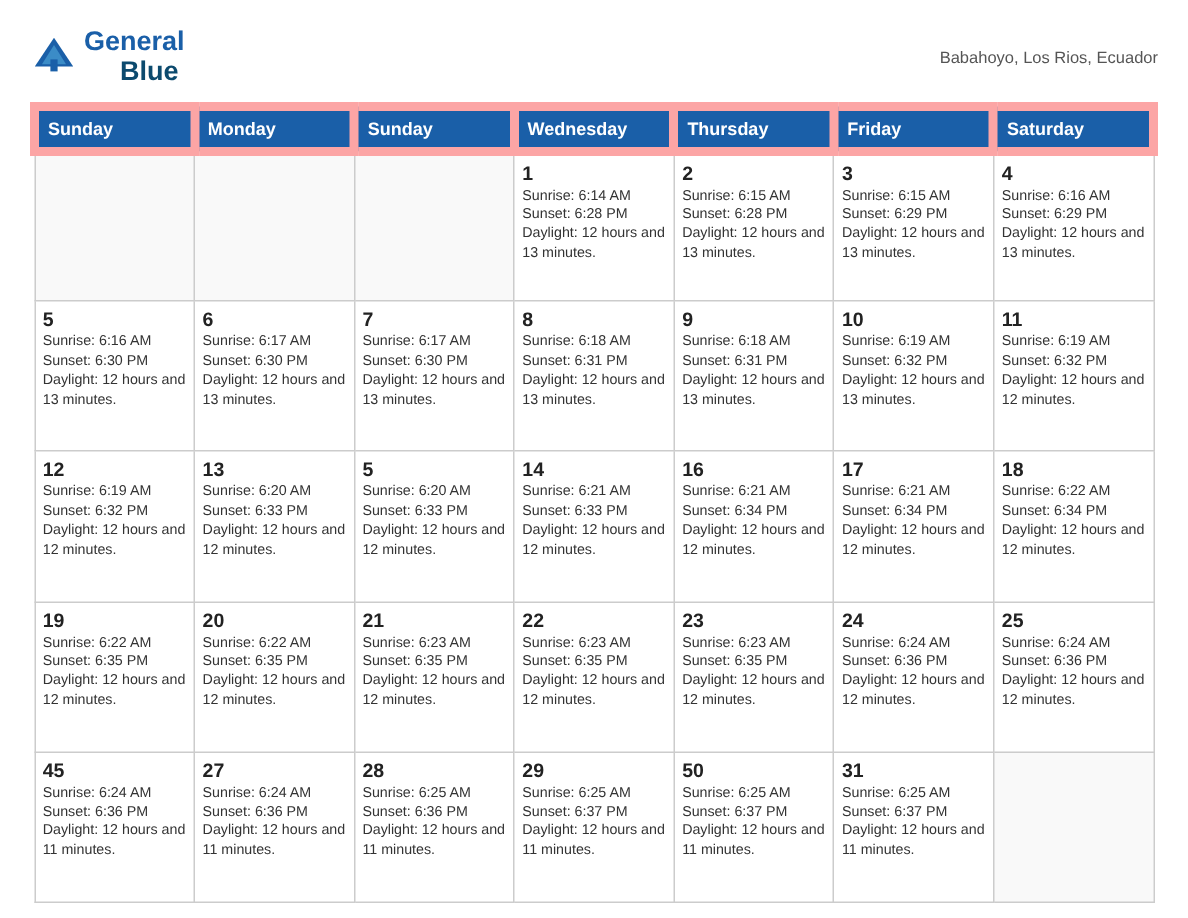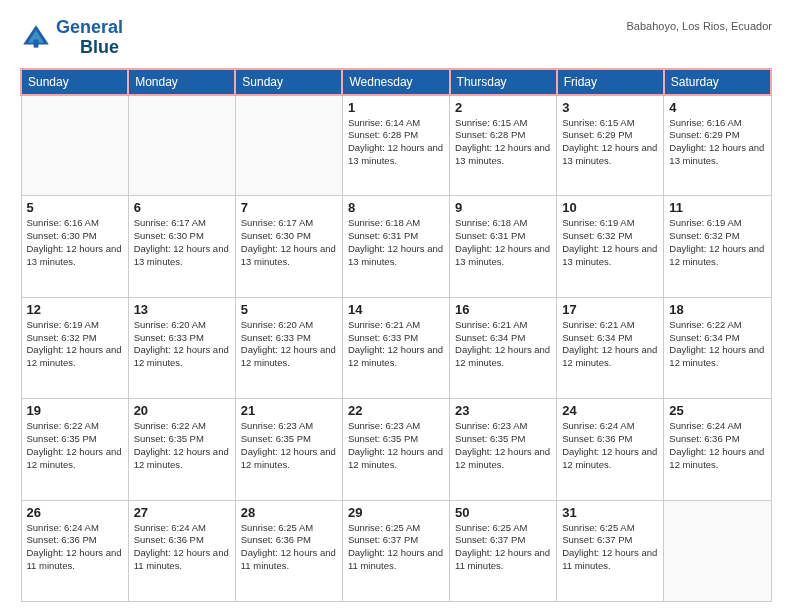--- a/index.html
+++ b/index.html
@@ -13,21 +13,21 @@
     .page {
       width: 792px;
       height: 612px;
       padding: 18px 20px 10px 20px;
       display: flex;
       flex-direction: column;
     }
     .header {
       display: flex;
       justify-content: space-between;
-      align-items: flex-start;
+      align-items: center;
       margin-bottom: 10px;
     }
     .logo {
       display: flex;
       align-items: center;
       gap: 4px;
     }
     .logo-text {
       font-size: 18px;
       font-weight: bold;
@@ -61,22 +61,22 @@
       border-collapse: collapse;
       width: 100%;
       table-layout: fixed;
     }
     .calendar th {
       background-color: #1a5fa8;
       color: #fff;
       text-align: left;
       padding: 5px 6px;
       font-size: 12px;
-      font-weight: normal;
-      border: 2px solid #fca5a5;
+      font-weight: bold;
+      border: 6px solid #fca5a5;
     }
     .calendar td {
       vertical-align: top;
       border: 1px solid #ccc;
       padding: 4px 5px;
       height: 85px;
       font-size: 10px;
       color: #333;
       background: #fff;
     }
@@ -286,21 +286,21 @@
           </td>
           <td>
             <span class="day-number">25</span>
             <div class="day-info">Sunrise: 6:24 AM
 Sunset: 6:36 PM
 Daylight: 12 hours and 12 minutes.</div>
           </td>
         </tr>
         <tr>
           <td>
-            <span class="day-number">26</span>
+            <span class="day-number">45</span>
             <div class="day-info">Sunrise: 6:24 AM
 Sunset: 6:36 PM
 Daylight: 12 hours and 11 minutes.</div>
           </td>
           <td>
             <span class="day-number">27</span>
             <div class="day-info">Sunrise: 6:24 AM
 Sunset: 6:36 PM
 Daylight: 12 hours and 11 minutes.</div>
           </td>

